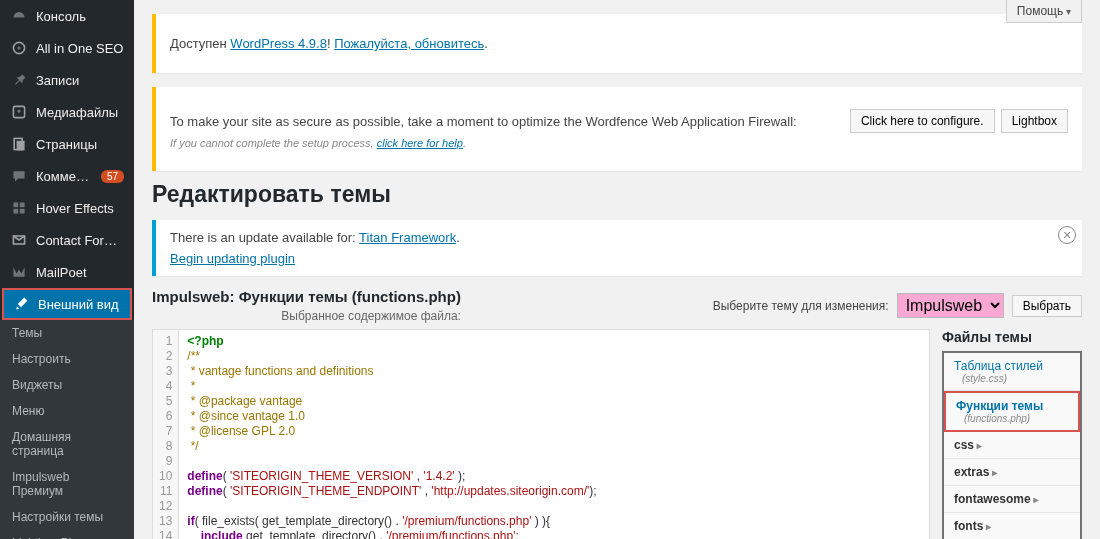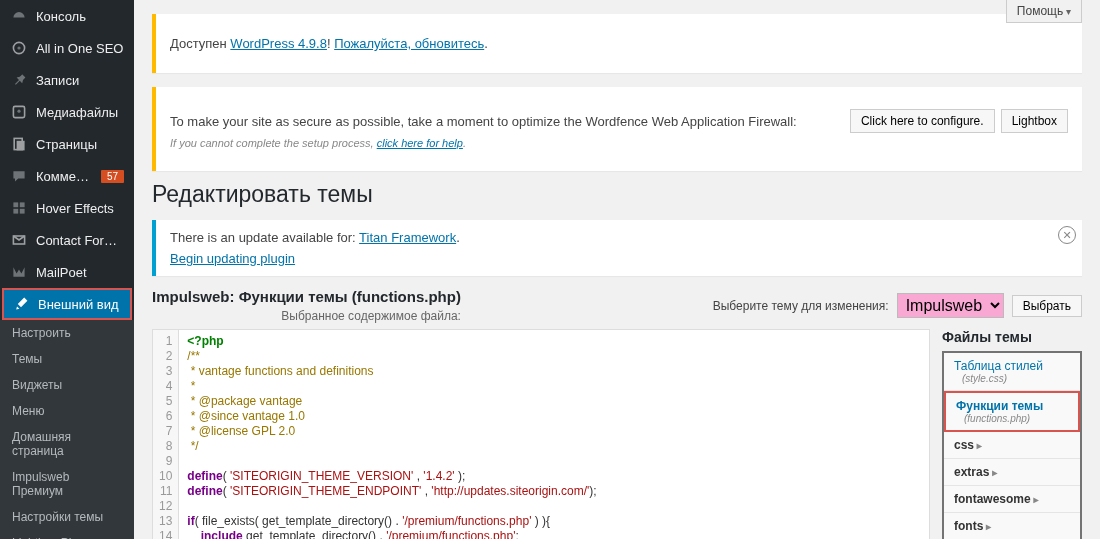--- a/index.html
+++ b/index.html
@@ -6,35 +6,35 @@
   body { background: #f1f1f1; overflow: hidden; font-size: 13px; color: #444; }
   .app { display: flex; height: 539px; width: 1100px; }
 
   .sidebar { width: 134px; background: #23282d; color: #eee; font-size: 13px; display: flex; flex-direction: column; overflow: hidden; }
   .sidebar-item { display: flex; align-items: center; padding: 7px 10px; cursor: pointer; color: #eee; gap: 8px; position: relative; }
   .sidebar-item .icn { width: 18px; height: 18px; display: inline-flex; align-items: center; justify-content: center; opacity: .6; fill: #a0a5aa; }
   .sidebar-item.current { background: #0073aa; color: #fff; }
   .sidebar-item.current .icn { fill: #fff; opacity: 1; }
   .sidebar-item.boxed { border: 2px solid #d9534f; margin: 0 2px; padding: 5px 8px; }
   .sidebar-item .label { flex: 1; white-space: nowrap; overflow: hidden; text-overflow: ellipsis; }
-  .sidebar-item .badge { background: #d54e21; color: #fff; border-radius: 1px; font-size: 10px; padding: 1px 6px; margin-left: auto; min-width: 18px; text-align: center; }
+  .sidebar-item .badge { background: #d54e21; color: #fff; border-radius: 6px; font-size: 10px; padding: 1px 6px; margin-left: auto; min-width: 18px; text-align: center; }
   .submenu { background: #32373c; }
   .sub-item { padding: 6px 12px; font-size: 12px; color: #b4b9be; cursor: pointer; }
 
   .main { flex: 1; height: 100%; overflow: auto; padding: 0 18px 14px 18px; position: relative; }
   .help-tab { position: absolute; top: 0; right: 18px; background: #f1f1f1; border: 1px solid #ccc; border-top: none; padding: 4px 10px; font-size: 12px; cursor: pointer; z-index: 5; }
   .help-tab::after { content: " ▾"; font-size: 10px; color: #666; }
 
   .notice { background: #fff; border-left: 4px solid #ffba00; padding: 22px 14px; margin: 14px 0 10px; box-shadow: 0 1px 1px rgba(0,0,0,.04); font-size: 13px; }
   .notice a { color: #0073aa; text-decoration: underline; }
   .notice .row { display: flex; align-items: center; justify-content: space-between; gap: 10px; }
   .notice .small { font-size: 11px; color: #888; font-style: italic; margin-top: 4px; }
   .dismiss-btn, .cfg-btn { background: #f7f7f7; border: 1px solid #ccc; padding: 4px 10px; font-size: 12px; cursor: pointer; }
 
-  h1.page-title { font-size: 23px; font-weight: 400; color: #23282d; margin: 8px 0 12px; }
+  h1.page-title { font-size: 23px; font-weight: 700; color: #23282d; margin: 8px 0 12px; }
 
   .update-notice { background: #fff; border-left: 4px solid #00a0d2; box-shadow: 0 1px 1px rgba(0,0,0,.04); padding: 10px 14px; font-size: 13px; position: relative; margin-bottom: 12px; }
   .update-notice a { color: #0073aa; text-decoration: underline; }
   .close-x { position: absolute; right: 6px; top: 6px; width: 18px; height: 18px; border-radius: 50%; border: 1px solid #888; color: #888; font-size: 11px; line-height: 16px; text-align: center; cursor: pointer; }
 
   .file-header-row { display: flex; justify-content: space-between; align-items: center; margin-bottom: 6px; flex-wrap: wrap; gap: 8px; }
   .file-header-left h2 { font-size: 15px; font-weight: 600; color: #23282d; }
   .file-subtitle { font-size: 12px; color: #666; margin-top: 4px; text-align: right; }
   .theme-select-row { display: flex; align-items: center; gap: 8px; font-size: 12px; }
   .theme-select-row select { font-size: 16px; padding: 2px 4px; border: 1px solid #bbb; background: #f9a8d4; min-width: 92px; }
@@ -154,22 +154,22 @@
 
     <div class="sidebar-item current boxed">
       <span class="icn">
           <svg viewBox="0 0 20 20" width="16" height="16">
             <path d="M14 2l4 4-8 8-4-4zm-9 11l3 3-4 1z"></path>
           </svg>
         </span>
       <span class="label">Внешний вид</span>
     </div>
     <div class="submenu">
+      <div class="sub-item">Темы</div>
       <div class="sub-item">Настроить</div>
-      <div class="sub-item">Темы</div>
       <div class="sub-item">Виджеты</div>
       <div class="sub-item">Меню</div>
       <div class="sub-item">Домашняя страница</div>
       <div class="sub-item">Impulsweb Премиум</div>
       <div class="sub-item">Настройки темы</div>
       <div class="sub-item">Lightbox Plus Colorbox</div>
 
     </div>
   </div>
 

